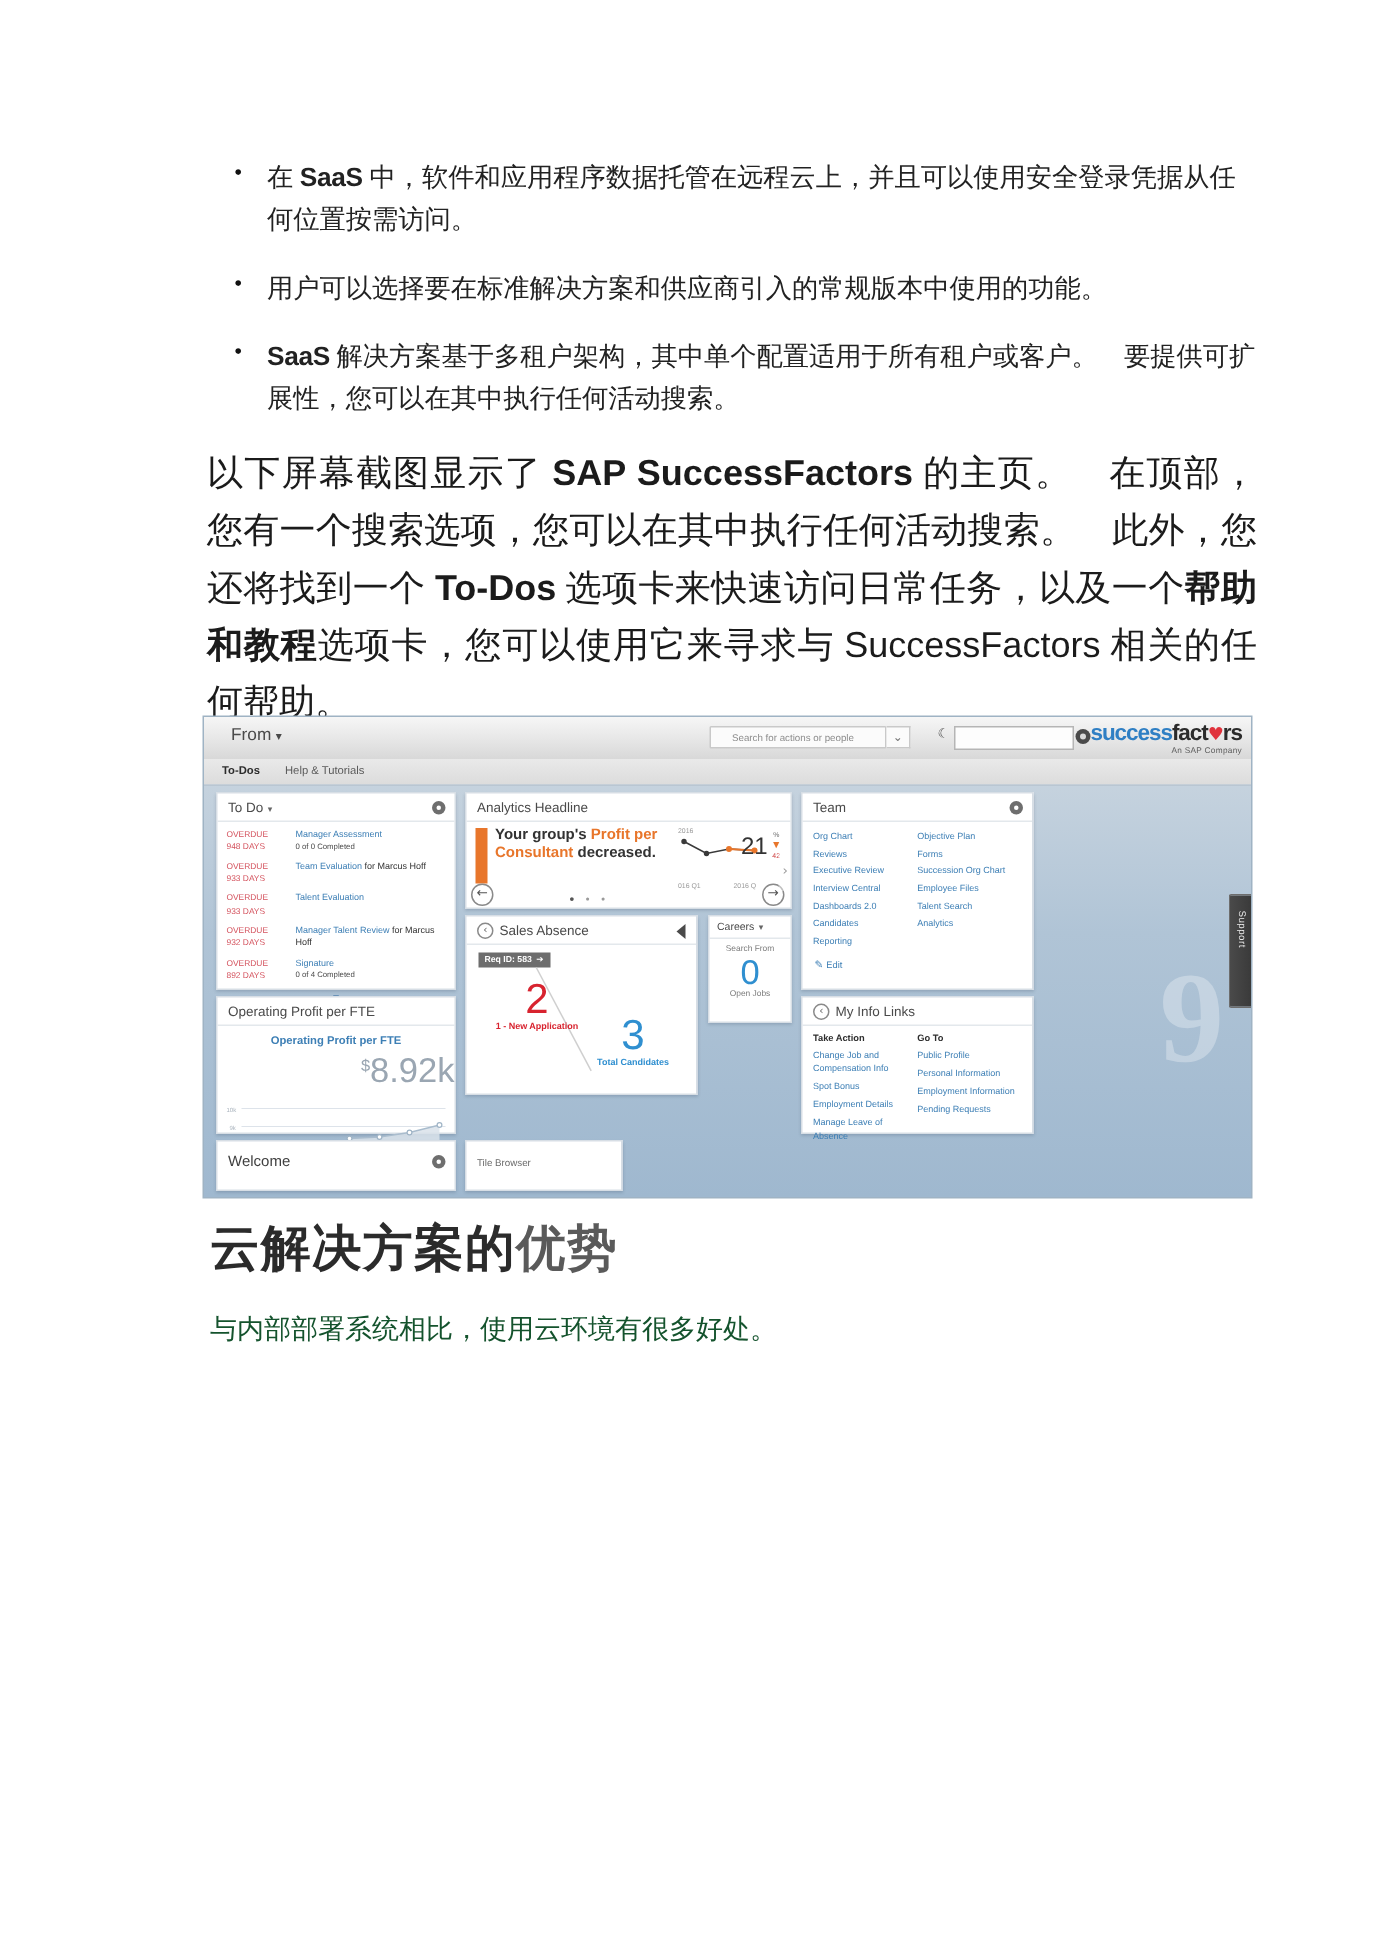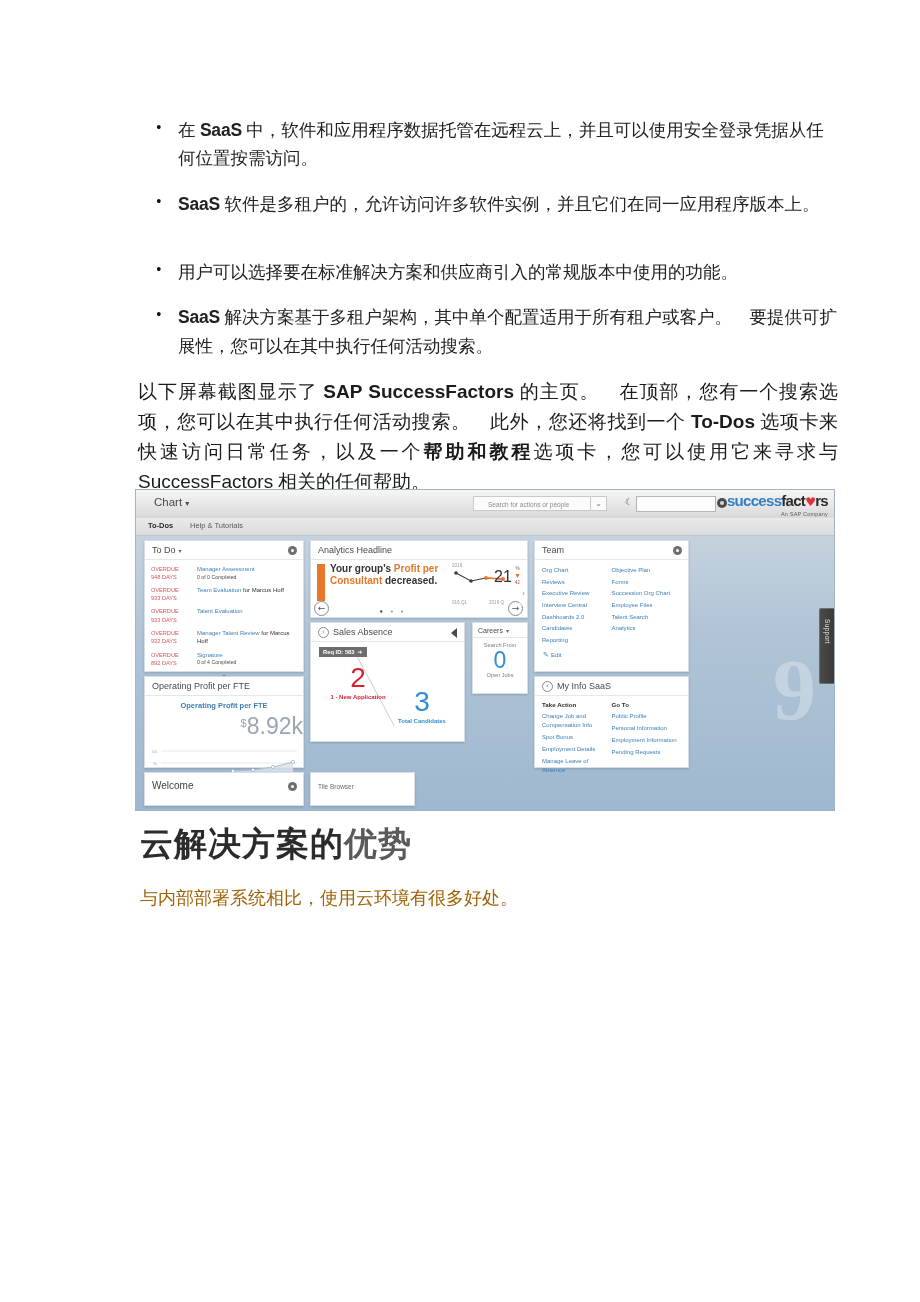--- a/index.html
+++ b/index.html
@@ -10,21 +10,21 @@
   body {
     width: 920px;
     height: 1302px;
     font-family: "Liberation Serif", "DejaVu Serif", serif;
     color: #1a1a1a;
     position: relative;
     overflow: hidden;
   }
   .page {
     position: absolute;
-    left: 0; top: 12px;
+    left: 0; top: 0;
     width: 920px;
     height: 1138px;
   }
 
   
   .doc-body {
     position: absolute;
     left: 138px;
     top: 104px;
     width: 700px;
@@ -47,21 +47,21 @@
     position: absolute;
     left: 18px;
     top: -1px;
     font-size: 16px;
     color: #111;
   }
   ul.bullets li.gap-after { margin-bottom: 40px; }
   .kw { font-family: "Liberation Sans", sans-serif; font-weight: bold; letter-spacing: -0.2px; }
 
   .para {
-    font-size: 19px;
+    font-size: 24px;
     line-height: 1.58;
     margin-top: 14px;
     color: #1b1b1b;
     text-align: justify;
   }
   .para .sans-b { font-family: "Liberation Sans", sans-serif; font-weight: bold; }
   .para .sans { font-family: "Liberation Sans", sans-serif; }
 
   
   .h1 {
@@ -76,21 +76,21 @@
     font-weight: bold;
   }
   .h1 .lighter { font-weight: bold; color: #5a5a5a; }
   .tail-para {
     position: absolute;
     left: 140px;
     top: 872px;
     width: 690px;
     font-size: 18px;
     line-height: 1.6;
-    color: #a16207;
+    color: #14532d;
   }
 
   
   .shot {
     position: absolute;
     left: 136px;
     top: 478px;
     width: 698px;
     height: 320px;
     background: #b8c9d8;
@@ -569,43 +569,40 @@
 </head>
 <body>
 
 <div class="page">
 
   <div class="doc-body">
     <ul class="bullets">
       <li>
         <span>在 </span><span class="kw">SaaS</span><span> 中，软件和应用程序数据托管在远程云上，并且可以使用安全登录凭据从任何位置按需访问。</span>
       </li>
-      <li class="gap-after">
-        <span class="kw">SaaS</span><span> 软件是多租户的，允许访问许多软件实例，并且它们在同一应用程序版本上。</span>
-      </li>
       <li>
         <span>用户可以选择要在标准解决方案和供应商引入的常规版本中使用的功能。</span>
       </li>
       <li>
         <span class="kw">SaaS</span><span> 解决方案基于多租户架构，其中单个配置适用于所有租户或客户。　要提供可扩展性，您可以在其中执行任何活动搜索。</span>
       </li>
     </ul>
 
     <div class="para"><span>以下屏幕截图显示了 </span><span class="sans-b">SAP  SuccessFactors</span><span> 的主页。　在顶部，您有一个搜索选项，您可以在其中执行任何活动搜索。　此外，您还将找到一个 </span><span class="sans-b">To-Dos</span><span> 选项卡来快速访问日常任务，以及一个</span><span class="sans-b">帮助和教程</span><span>选项卡，您可以使用它来寻求与 </span><span class="sans">SuccessFactors</span><span> 相关的任何帮助。</span></div>
   </div>
 
   <div class="shot">
     <div class="shot-inner">
 
       <div class="wm">9</div>
 
       <div class="sf-topbar">
         <div class="sf-homeicon"></div>
         <div class="sf-home">
-          <span>Chart</span><span class="caret">▾</span>
+          <span>From</span><span class="caret">▾</span>
         </div>
         <div class="sf-search-icon"></div>
         <div class="sf-search">Search for actions or people</div>
         <div class="sf-search-drop">⌄</div>
         <div class="sf-bell">☾</div>
         <div class="sf-namebox"></div>
         <div class="sf-gear-top"></div>
         <div class="sf-logo">
           <div class="l1">
             <span class="c1">success</span><span class="c2">fact</span><span class="heart">♥</span><span class="c2">rs</span>
@@ -786,21 +783,21 @@
               <a>Employee Files</a>
               <a>Talent Search</a>
               <a>Analytics</a>
             </div>
           </div>
           <div class="links-edit"><span class="pencil">✎</span><span>Edit</span></div>
         </div>
 
         <div class="tile" id="tile-myinfo">
           <div class="tile-head">
-            <span class="backcirc">‹</span><span>My Info SaaS</span>
+            <span class="backcirc">‹</span><span>My Info Links</span>
           </div>
           <div class="myinfo-grid">
             <div class="myinfo-col">
               <div class="hd">Take Action</div>
               <a>Change Job and Compensation Info</a>
               <a>Spot Bonus</a>
               <a>Employment Details</a>
               <a>Manage Leave of Absence</a>
             </div>
             <div class="myinfo-col">

